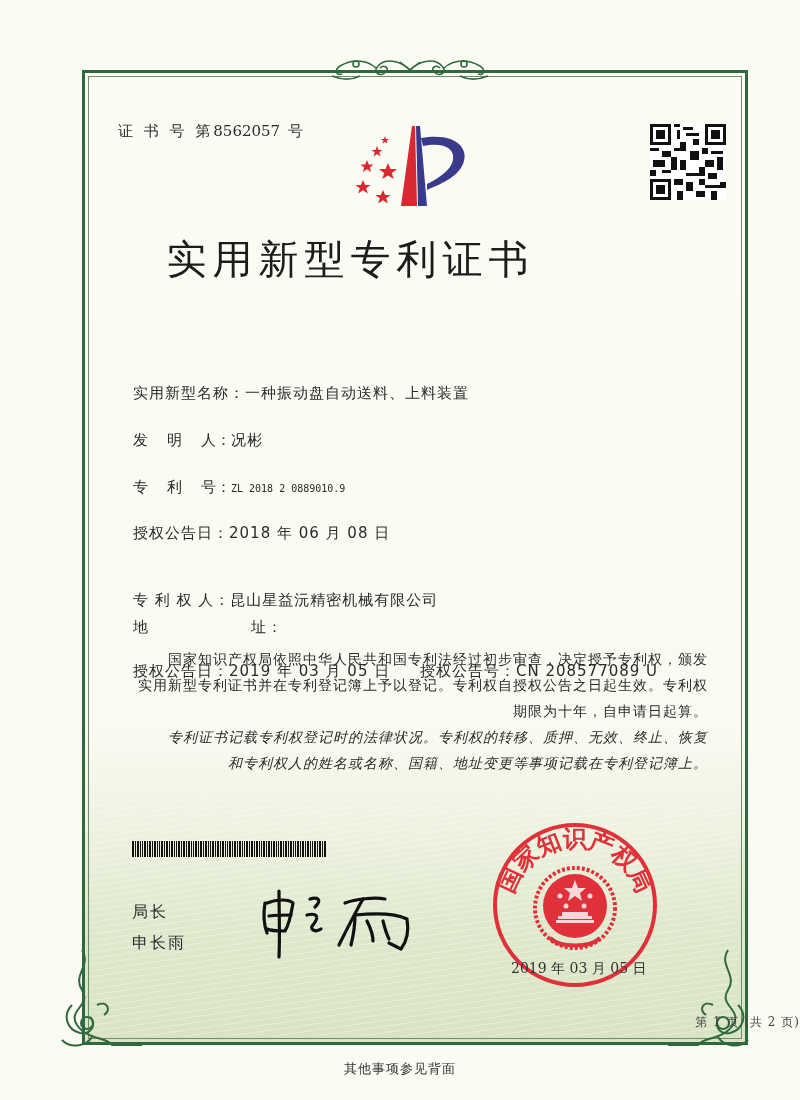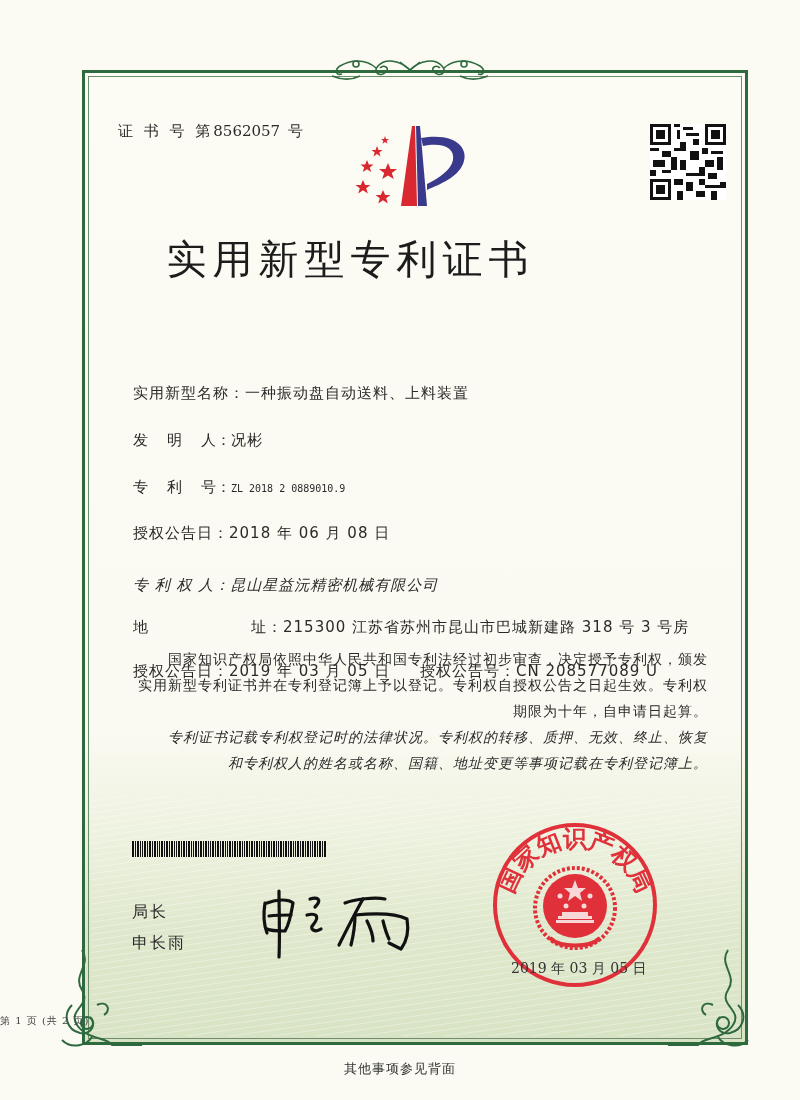--- a/index.html
+++ b/index.html
@@ -53,21 +53,21 @@
   .para {
     position:absolute; left:133px; width:575px; font-size:14px; line-height:26px;
     text-indent:28px; letter-spacing:1px;text-align:right;
   }
   .barcode { position:absolute; left:132px; top:841px; width:194px; height:16px; }
   .director { position:absolute; left:132px; font-size:16px; letter-spacing:2px;
     font-family:"DejaVu Sans","Liberation Sans",sans-serif; }
   .signature { position:absolute; left:255px; top:885px; width:175px; height:75px; }
   .seal { position:absolute; left:490px; top:820px; width:170px; height:170px; }
   .seal-date { position:absolute; left:511px; top:960px; font-size:14px; color:#333; }
-  .page-no { position:absolute; left:0; width:800px; top:1014px; text-align:left; font-size:10px; color:#444; letter-spacing:1px; }
+  .page-no { position:absolute; left:0; width:800px; top:1014px; text-align:right; font-size:12px; color:#444; letter-spacing:1px; }
   .back-note { position:absolute; left:0; width:800px; top:1060px; text-align:center; font-size:13px; letter-spacing:1px; color:#333; }
 </style>
 </head>
 <body>
 
 <div class="frame">
   <div class="waves"></div>
 </div>
 
 <svg class="ornament-top" viewBox="0 0 160 32">
@@ -185,29 +185,29 @@
     <span>专</span>
     <span>利</span>
     <span>号：</span>
   </span><span style="font-family:'DejaVu Sans Mono','Liberation Mono',monospace;font-size:10px;letter-spacing:0;">ZL 2018 2 0889010.9</span>
 </div>
 
 <div class="field" style="top:476px;">
   <span>授权公告日：</span><span>2018 年 06 月 08 日</span>
 </div>
 
-<div class="field" style="top:528px;font-style:italic;">
+<div class="field" style="top:543px;">
   <span>专 利 权 人：</span><span>昆山星益沅精密机械有限公司</span>
 </div>
 
 <div class="field" style="top:570px;">
   <span style="width:150px;display:inline-flex;justify-content:space-between;">
     <span>地</span>
     <span>址：</span>
-  </span><span>215300 江苏省苏州市昆山市巴城新建路 318 号 3 号房</span>
+  </span>
 </div>
 
 <div class="field" style="top:614px;">
   <span>授权公告日：</span><span>2019 年 03 月 05 日</span>
 </div>
 <div class="field" style="top:614px;left:420px;">
   <span>授权公告号：</span><span>CN 208577089 U</span>
 </div>
 
 <div class="para" style="top:646px;">国家知识产权局依照中华人民共和国专利法经过初步审查，决定授予专利权，颁发实用新型专利证书并在专利登记簿上予以登记。专利权自授权公告之日起生效。专利权期限为十年，自申请日起算。</div>

